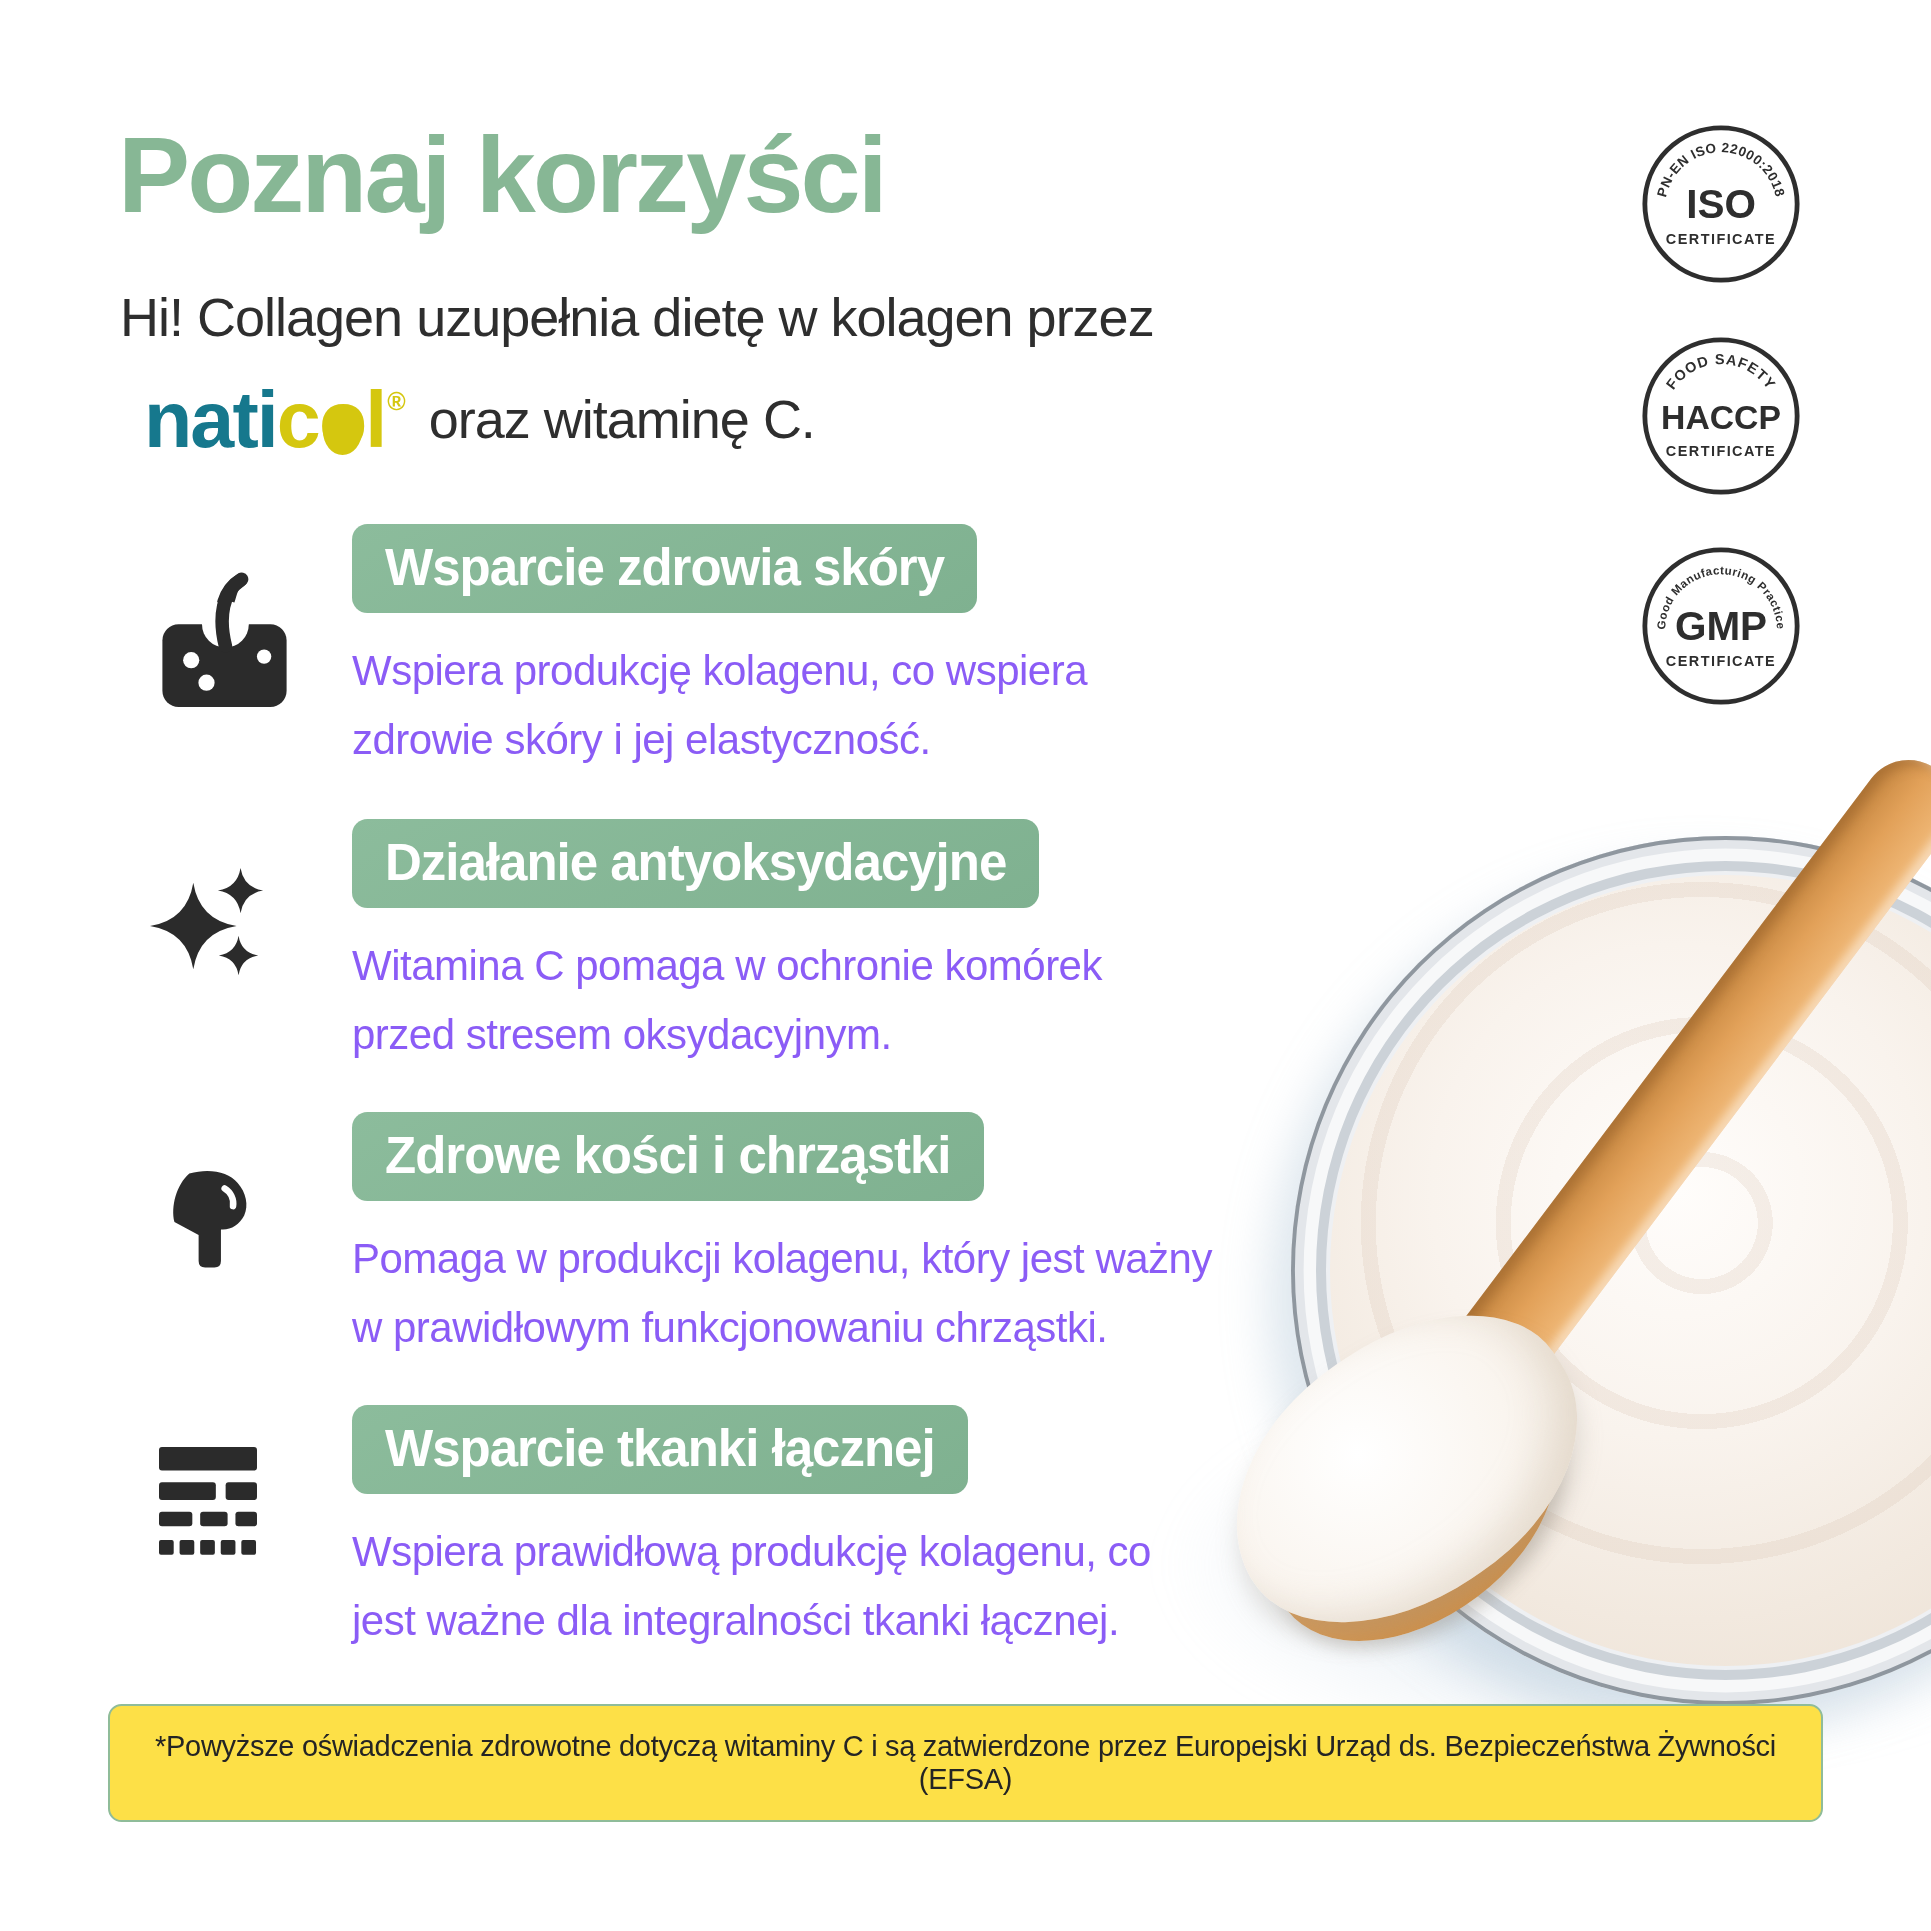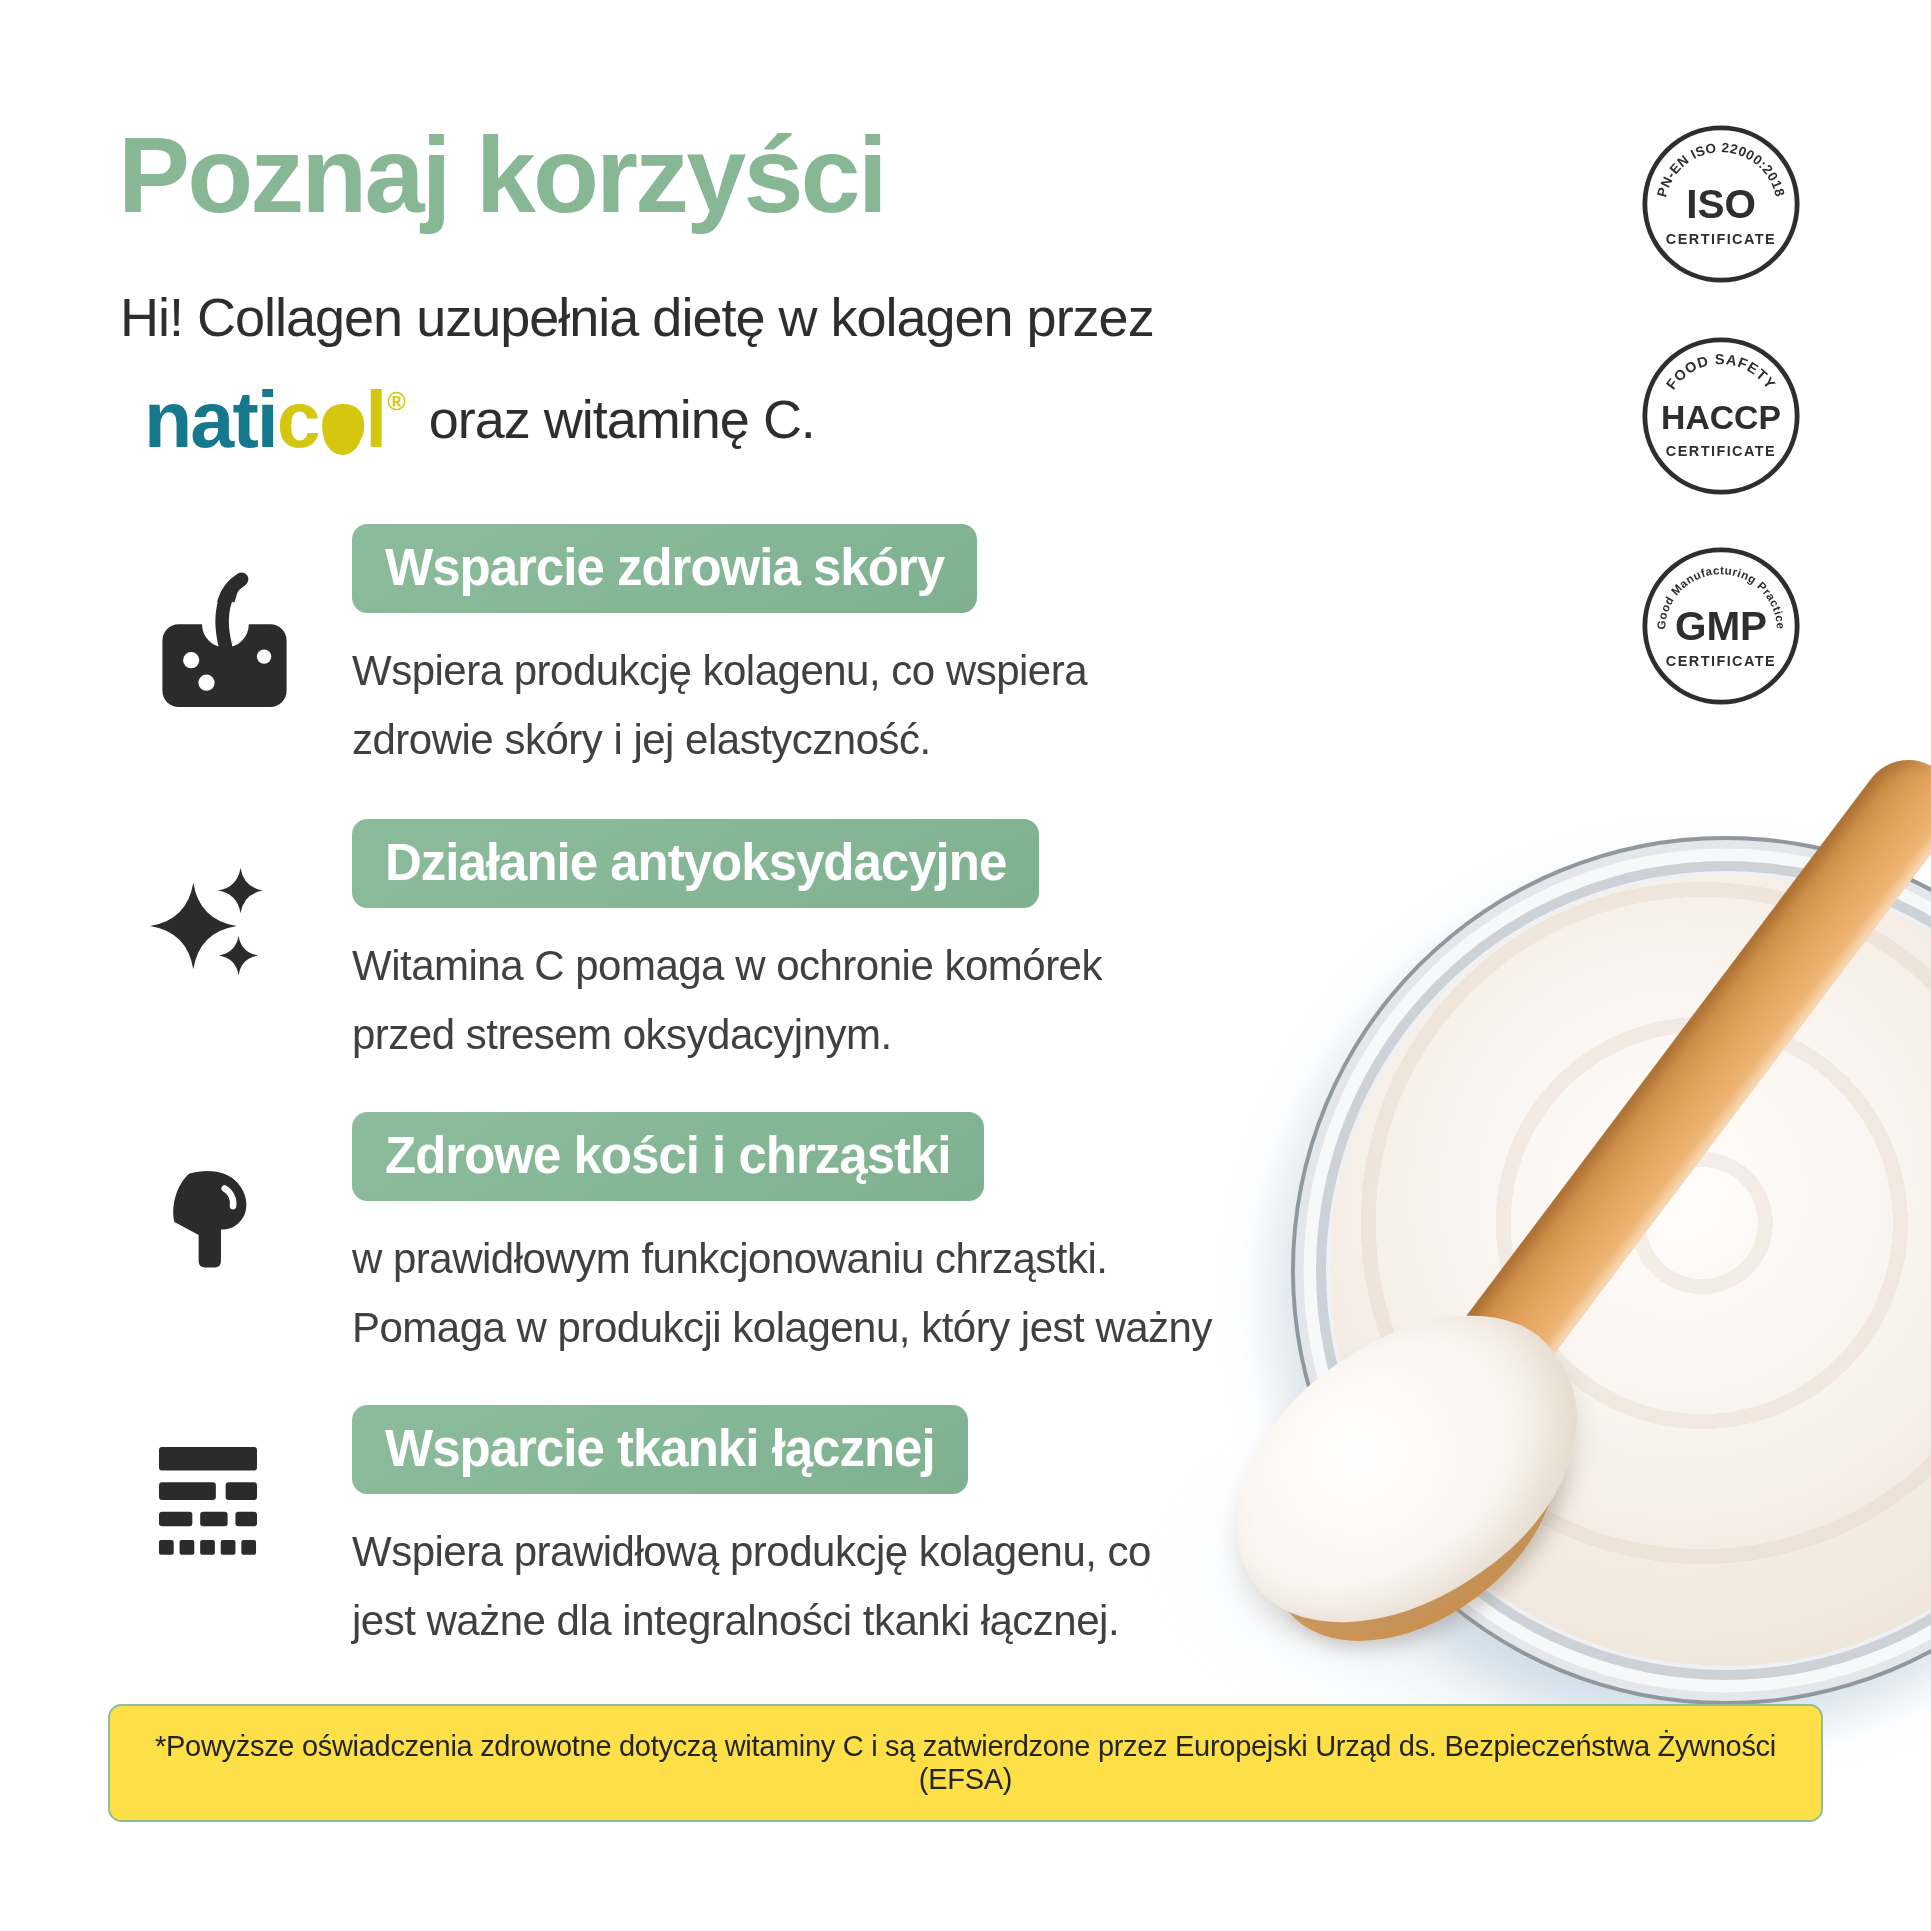--- a/index.html
+++ b/index.html
@@ -35,21 +35,21 @@
   
   .benefit{position:absolute;left:0;width:1448px;}
   .benefit .icon-box{position:absolute;}
   .benefit .content{position:absolute;left:352px;top:0;}
   .pill{
     display:inline-block;background:linear-gradient(150deg,#8cbc9c,#7fb190);
     color:#ffffff;font-size:51px;font-weight:700;letter-spacing:-1px;
     padding:17.4px 33px;border-radius:15.4px;line-height:54px;white-space:nowrap;
   }
   .body-text{
-    margin-top:23px;font-size:42px;line-height:69px;letter-spacing:-0.5px;color:#404040;
+    margin-top:23px;font-size:42px;line-height:69px;letter-spacing:-0.5px;color:#8b5cf6;
   }
   .ink{fill:#2b2b2b;}
   
   .artwork{position:absolute;inset:0;z-index:0;}
   .bowl-ground-shadow{
     position:absolute;left:1159px;top:1400px;width:869px;height:367px;
     background:radial-gradient(ellipse at 55% 45%, rgba(183,203,221,.55), rgba(183,203,221,0) 70%);
     filter:blur(17.4px);
   }
   .bowl{
@@ -179,22 +179,22 @@
 <div class="benefit" style="top:1112px;">
   <div class="icon-box" style="left:167px;top:56px;width:93px;">
     <svg viewBox="0 0 100 110" width="93">
       <path class="ink" d="M24,6 C45,0 66,4 76,16 C85,26 88,40 83,51 C78,61 68,67 58,66 L58,100 Q58,107 51,107 L41,107 Q34,107 34,100 L34,72 L8,58 C4,42 10,18 24,6 Z"></path>
       <path d="M62,22 A19,19 0 0 1 71,41" fill="none" stroke="#ffffff" stroke-width="7" stroke-linecap="round"></path>
     </svg>
   </div>
   <div class="content">
     <div class="pill">Zdrowe kości i chrząstki</div>
     <div class="body-text">
+      <div>Pomaga w produkcji kolagenu, który jest ważny</div>
       <div>w prawidłowym funkcjonowaniu chrząstki.</div>
-      <div>Pomaga w produkcji kolagenu, który jest ważny</div>
     </div>
   </div>
 </div>
 
 <div class="benefit" style="top:1405px;">
   <div class="icon-box" style="left:159px;top:42px;width:98px;">
     <svg viewBox="0 0 100 112" width="98">
       <rect class="ink" x="0" y="0" width="100" height="24" rx="3"></rect>
       <rect class="ink" x="0" y="36" width="58" height="18" rx="3"></rect>
       <rect class="ink" x="68" y="36" width="32" height="18" rx="3"></rect>

